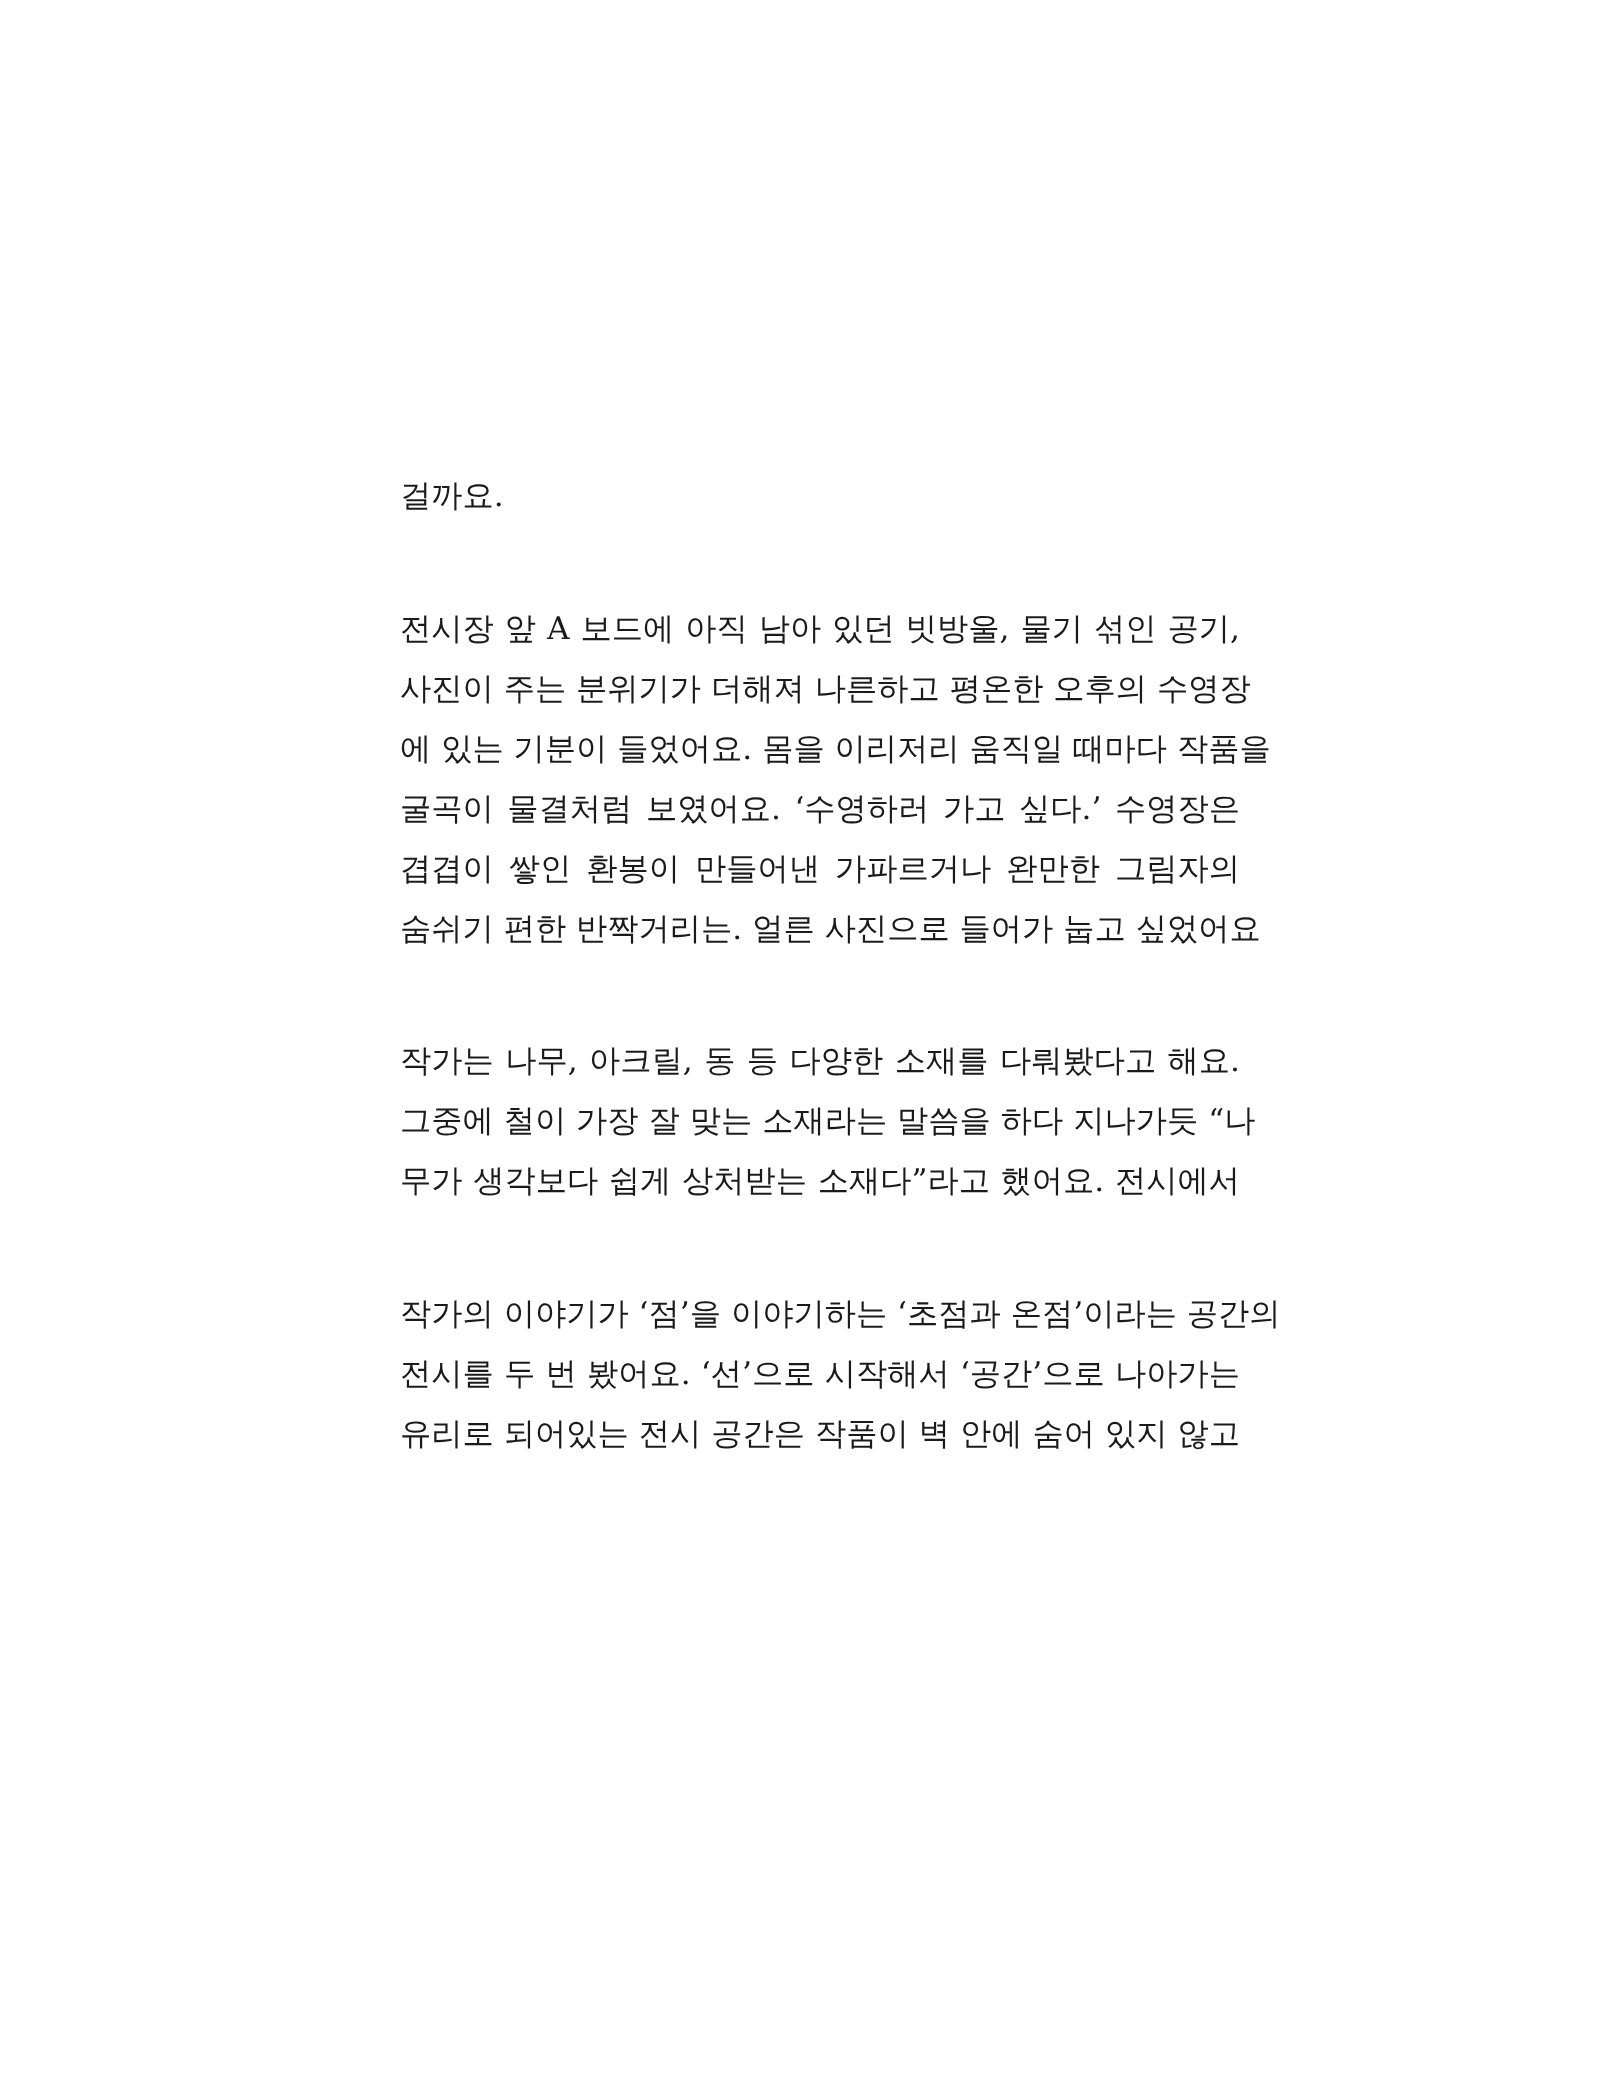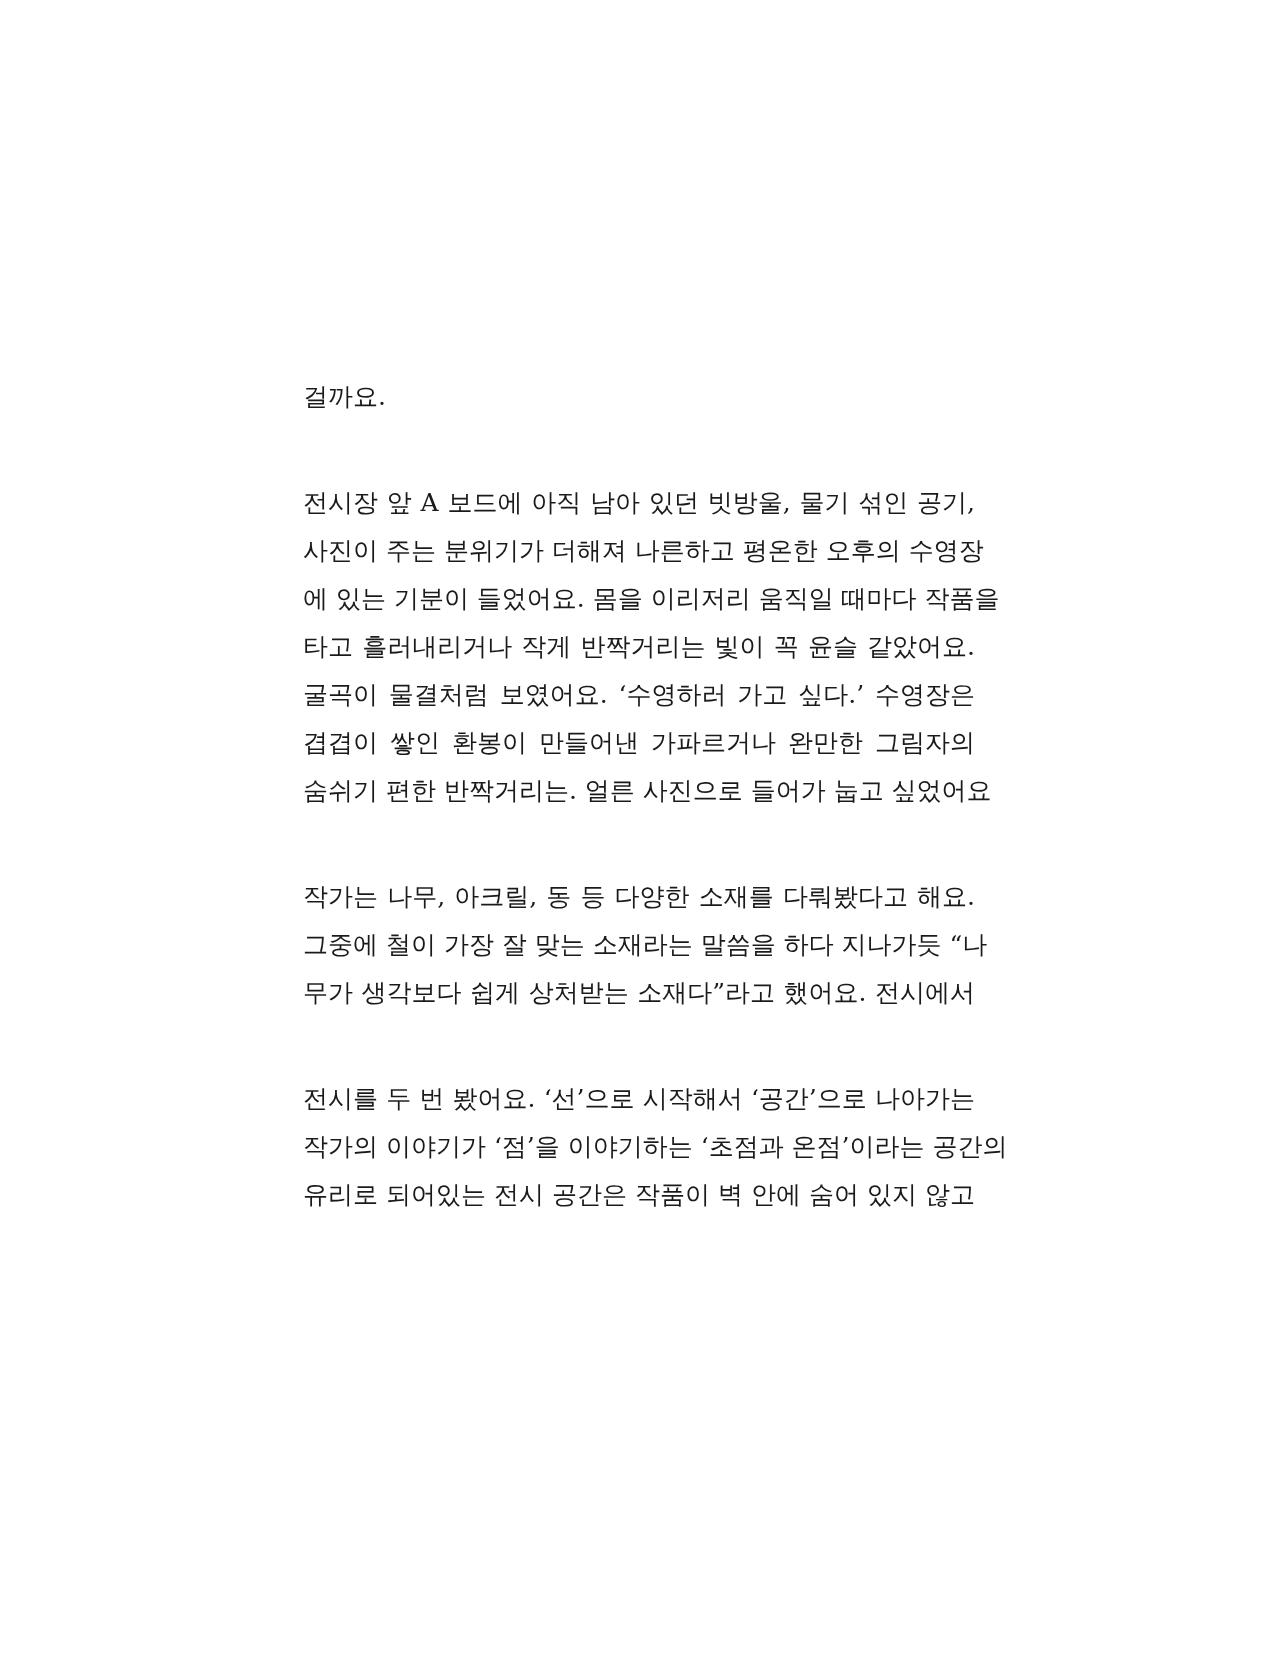--- a/index.html
+++ b/index.html
@@ -8,21 +8,21 @@
       background: #ffffff;
     }
     body {
       width: 1280px;
       height: 1674px;
       position: relative;
       overflow: hidden;
     }
     .page {
       position: absolute;
-      left: 303px;
+      left: 320px;
       top: 373px;
       width: 672px;
       color: #1a1a1a;
       font-family: "DejaVu Serif", "Liberation Serif", serif;
       font-size: 25px;
       line-height: 48px;
     }
     .para {
       margin: 0 0 58px 0;
     }
@@ -43,31 +43,30 @@
 <main class="page">
 
   <p class="para">
     <span class="line last">걸까요.</span>
   </p>
 
   <p class="para">
     <span class="line">전시장 앞 A 보드에 아직 남아 있던 빗방울, 물기 섞인 공기,</span>
     <span class="line">사진이 주는 분위기가 더해져 나른하고 평온한 오후의 수영장</span>
     <span class="line">에 있는 기분이 들었어요. 몸을 이리저리 움직일 때마다 작품을</span>
-    <span class="line">타고 흘러내리거나 작게 반짝거리는 빛이 꼭 윤슬 같았어요.</span>
     <span class="line">굴곡이 물결처럼 보였어요. ‘수영하러 가고 싶다.’ 수영장은</span>
     <span class="line">겹겹이 쌓인 환봉이 만들어낸 가파르거나 완만한 그림자의</span>
     <span class="line last">숨쉬기 편한 반짝거리는. 얼른 사진으로 들어가 눕고 싶었어요</span>
   </p>
 
   <p class="para">
     <span class="line">작가는 나무, 아크릴, 동 등 다양한 소재를 다뤄봤다고 해요.</span>
     <span class="line">그중에 철이 가장 잘 맞는 소재라는 말씀을 하다 지나가듯 “나</span>
     <span class="line">무가 생각보다 쉽게 상처받는 소재다”라고 했어요. 전시에서</span>
   </p>
 
   <p class="para">
+    <span class="line">작가의 이야기가 ‘점’을 이야기하는 ‘초점과 온점’이라는 공간의</span>
     <span class="line">전시를 두 번 봤어요. ‘선’으로 시작해서 ‘공간’으로 나아가는</span>
-    <span class="line">작가의 이야기가 ‘점’을 이야기하는 ‘초점과 온점’이라는 공간의</span>
     <span class="line">유리로 되어있는 전시 공간은 작품이 벽 안에 숨어 있지 않고</span>
   </p>
 
 </main>
 
 </body></html>

